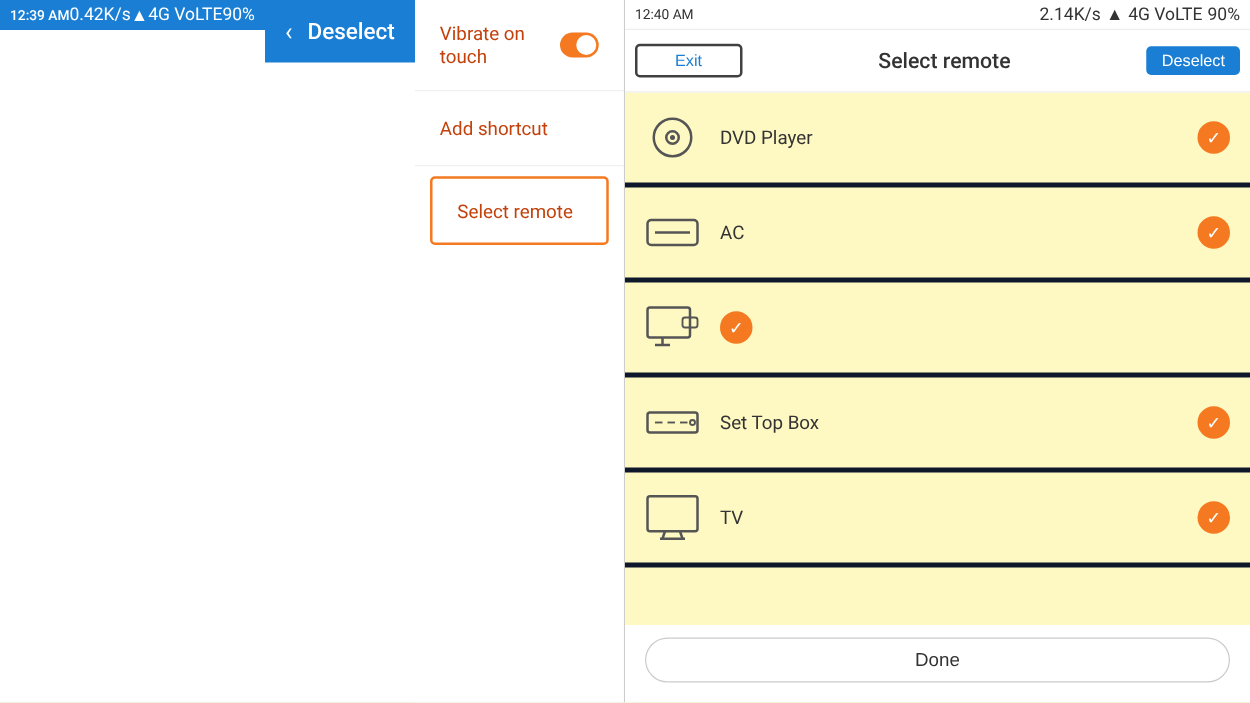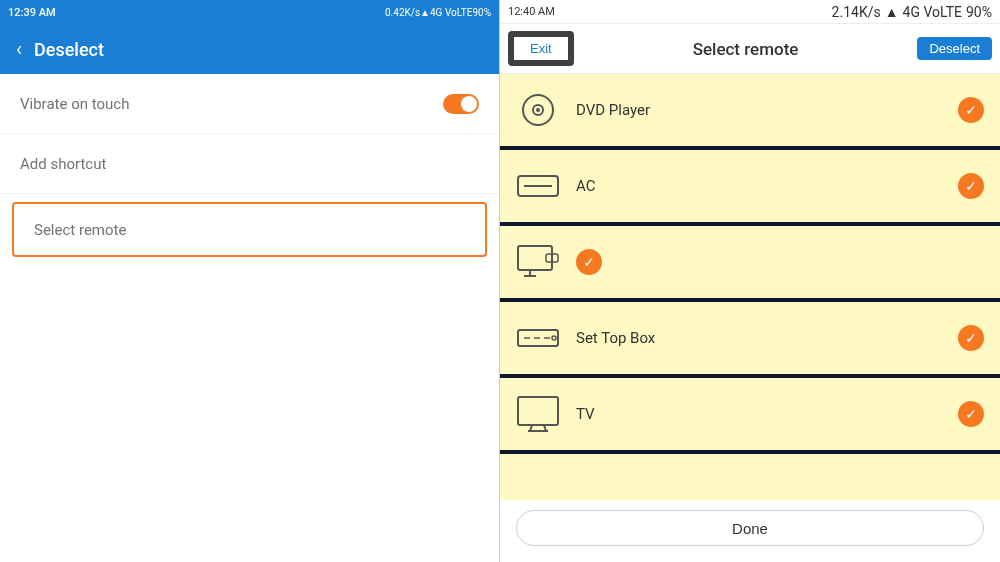--- a/index.html
+++ b/index.html
@@ -11,37 +11,37 @@
       font-family: 'Roboto', Arial, sans-serif;
       overflow: hidden;
     }
 
     
     .left-panel {
       width: 500px;
       height: 562px;
       background: #fff;
       display: flex;
-      flex-direction: column;
+      flex-direction: row;
       border-right: 1px solid #ccc;
     }
 
     .status-bar {
       background: #1a7fd4;
       height: 24px;
       display: flex;
       align-items: center;
       justify-content: space-between;
       padding: 0 8px;
       color: white;
       font-size: 11px;
     }
 
     .status-bar-left { font-weight: 500; }
-    .status-bar-right { display: flex; align-items: center; gap: 0; font-size: 10px; justify-content: flex-end; }
+    .status-bar-right { display: flex; align-items: center; gap: 0; font-size: 14px; justify-content: flex-end; }
 
     .app-bar {
       background: #1a7fd4;
       height: 50px;
       display: flex;
       align-items: center;
       padding: 0 16px;
       gap: 12px;
     }
 
@@ -67,21 +67,21 @@
       display: flex;
       align-items: center;
       justify-content: space-between;
       padding: 18px 20px;
       border-bottom: 1px solid #f0f0f0;
       min-height: 60px;
     }
 
     .setting-label {
       font-size: 15px;
-      color: #737373;
+      color: #c2410c;
     }
 
     .toggle-on {
       width: 36px;
       height: 20px;
       background: #f47920;
       border-radius: 10px;
       position: relative;
       display: flex;
       align-items: center;
@@ -131,23 +131,23 @@
       height: 50px;
       display: flex;
       align-items: center;
       justify-content: space-between;
       padding: 0 8px;
       border-bottom: 1px solid #eee;
     }
 
     .exit-btn {
       background: #fff;
-      border: 6px solid #404040;
+      border: 2px solid #404040;
       color: #1a7fd4;
-      padding: 4px 16px;
+      padding: 4px 30px;
       border-radius: 4px;
       font-size: 13px;
       cursor: pointer;
     }
 
     .right-title {
       font-size: 17px;
       color: #333;
       font-weight: 500;
     }

